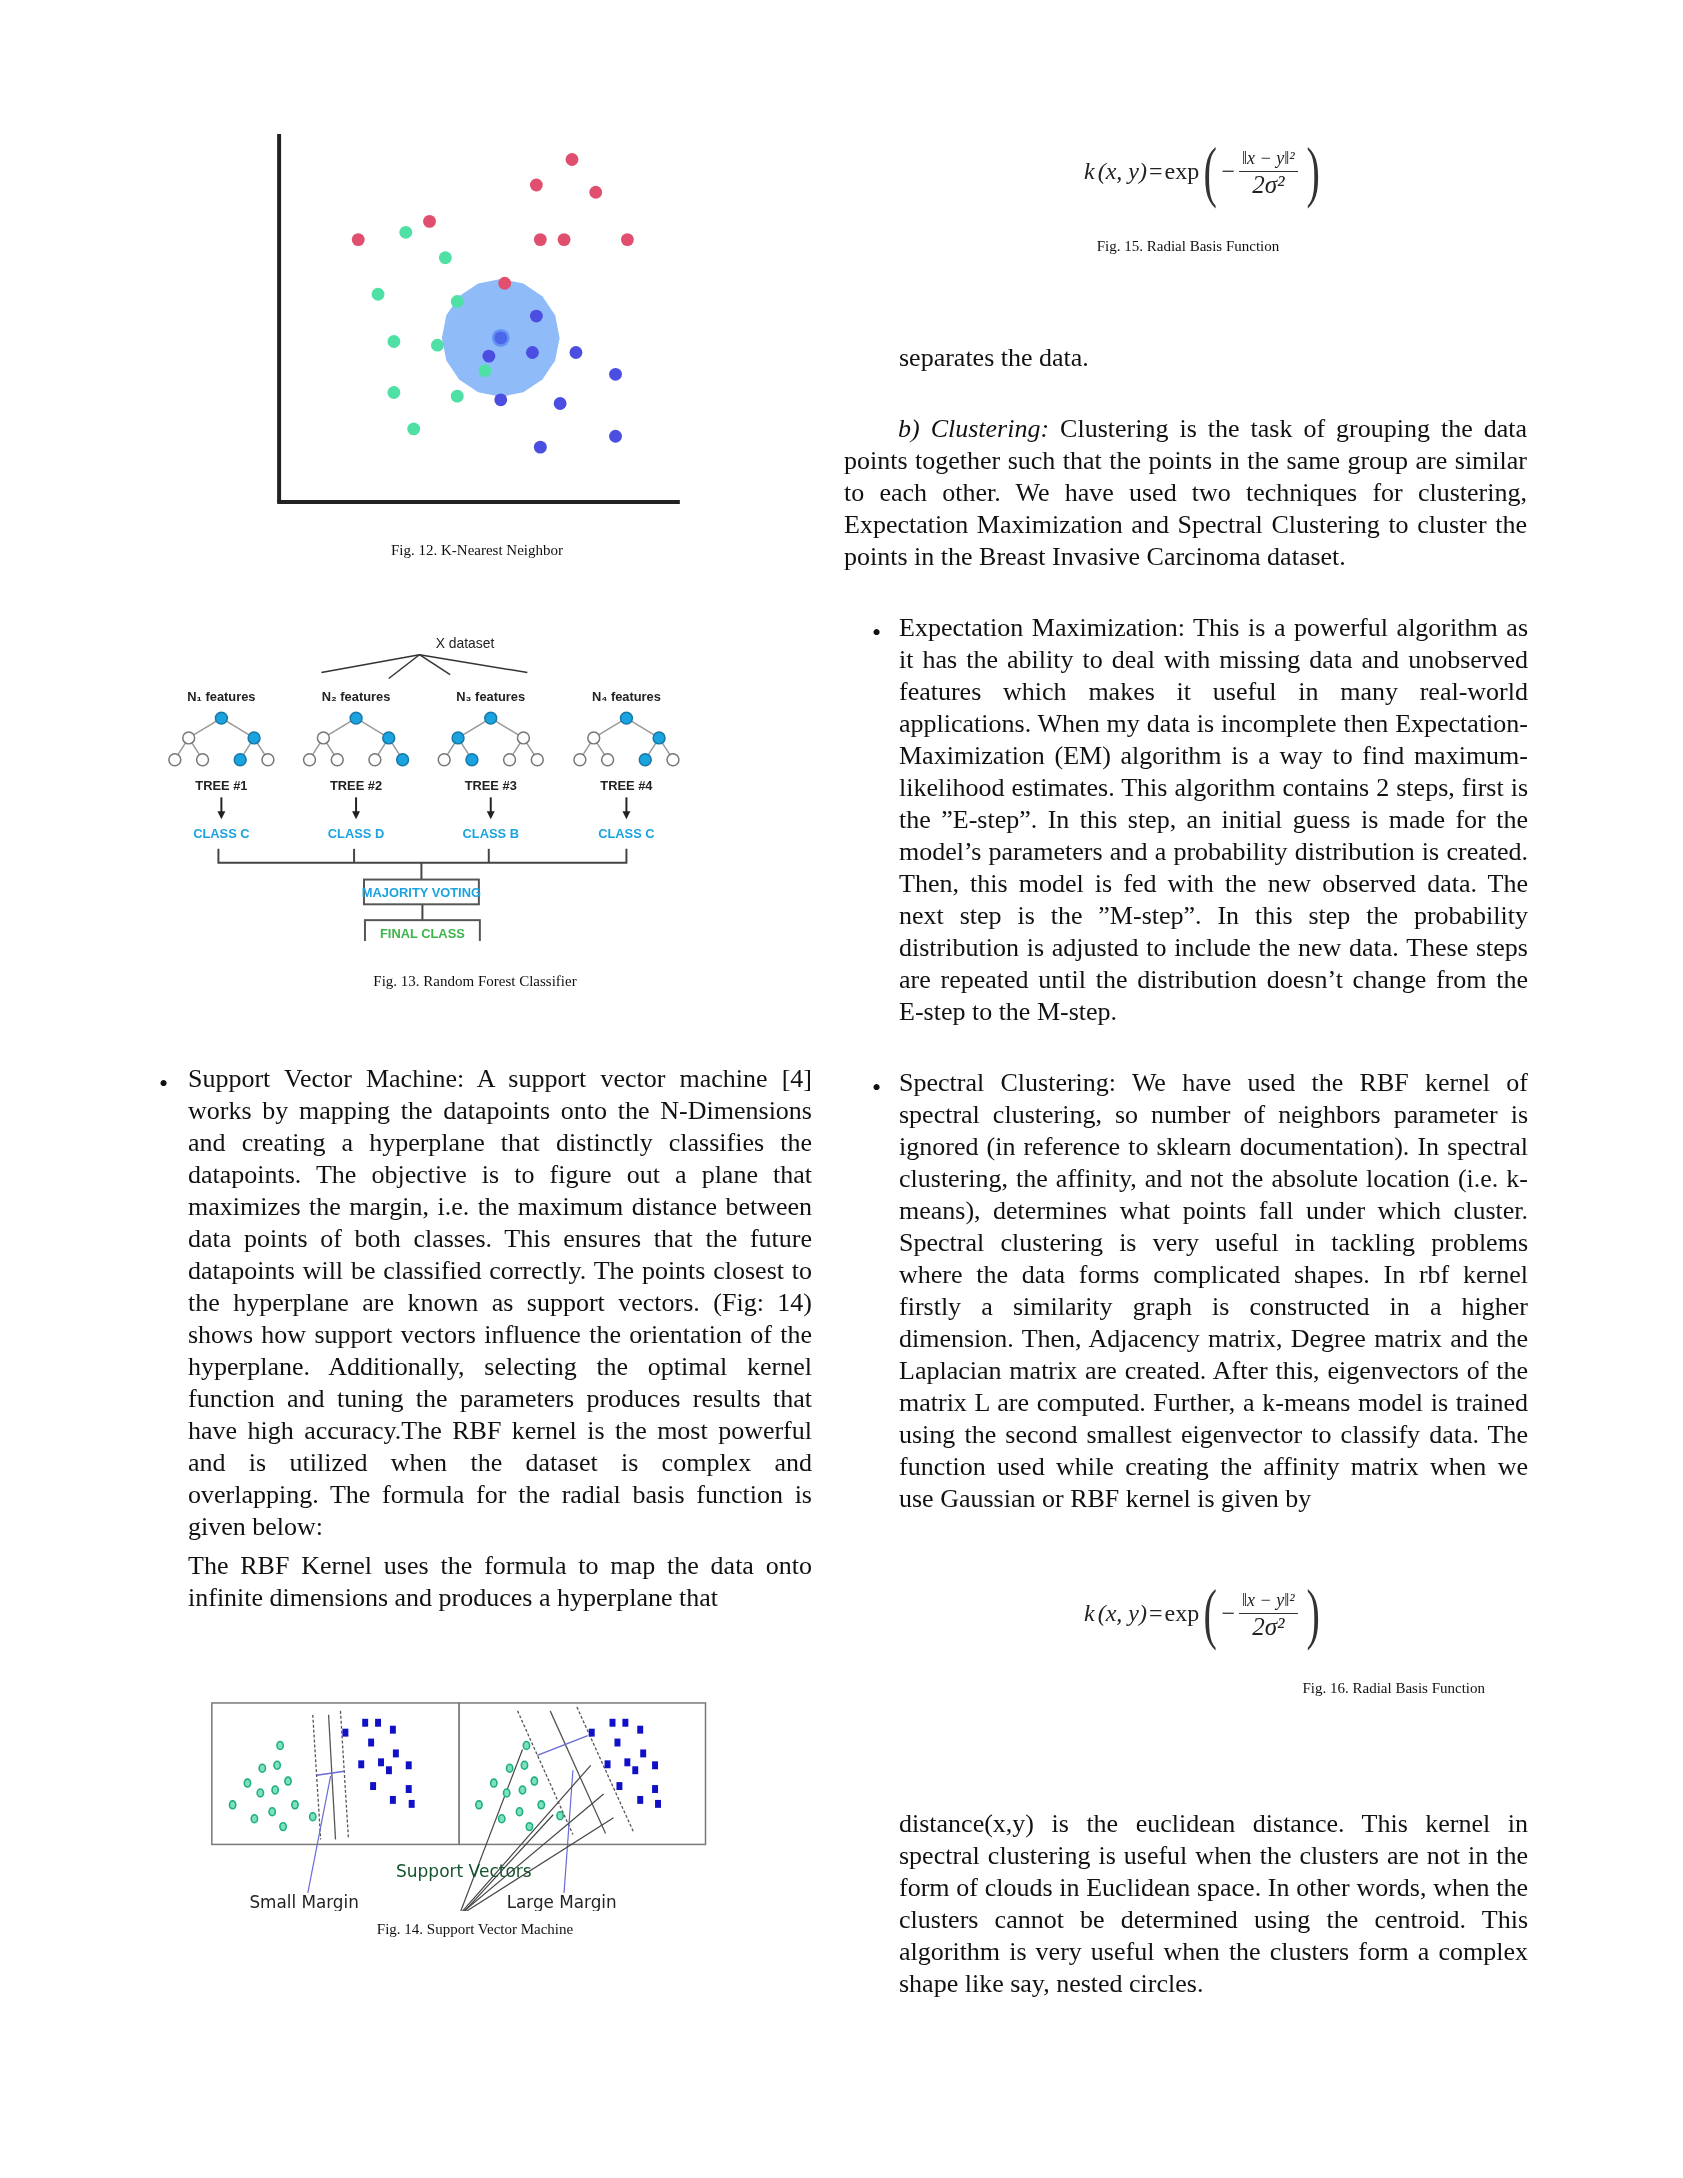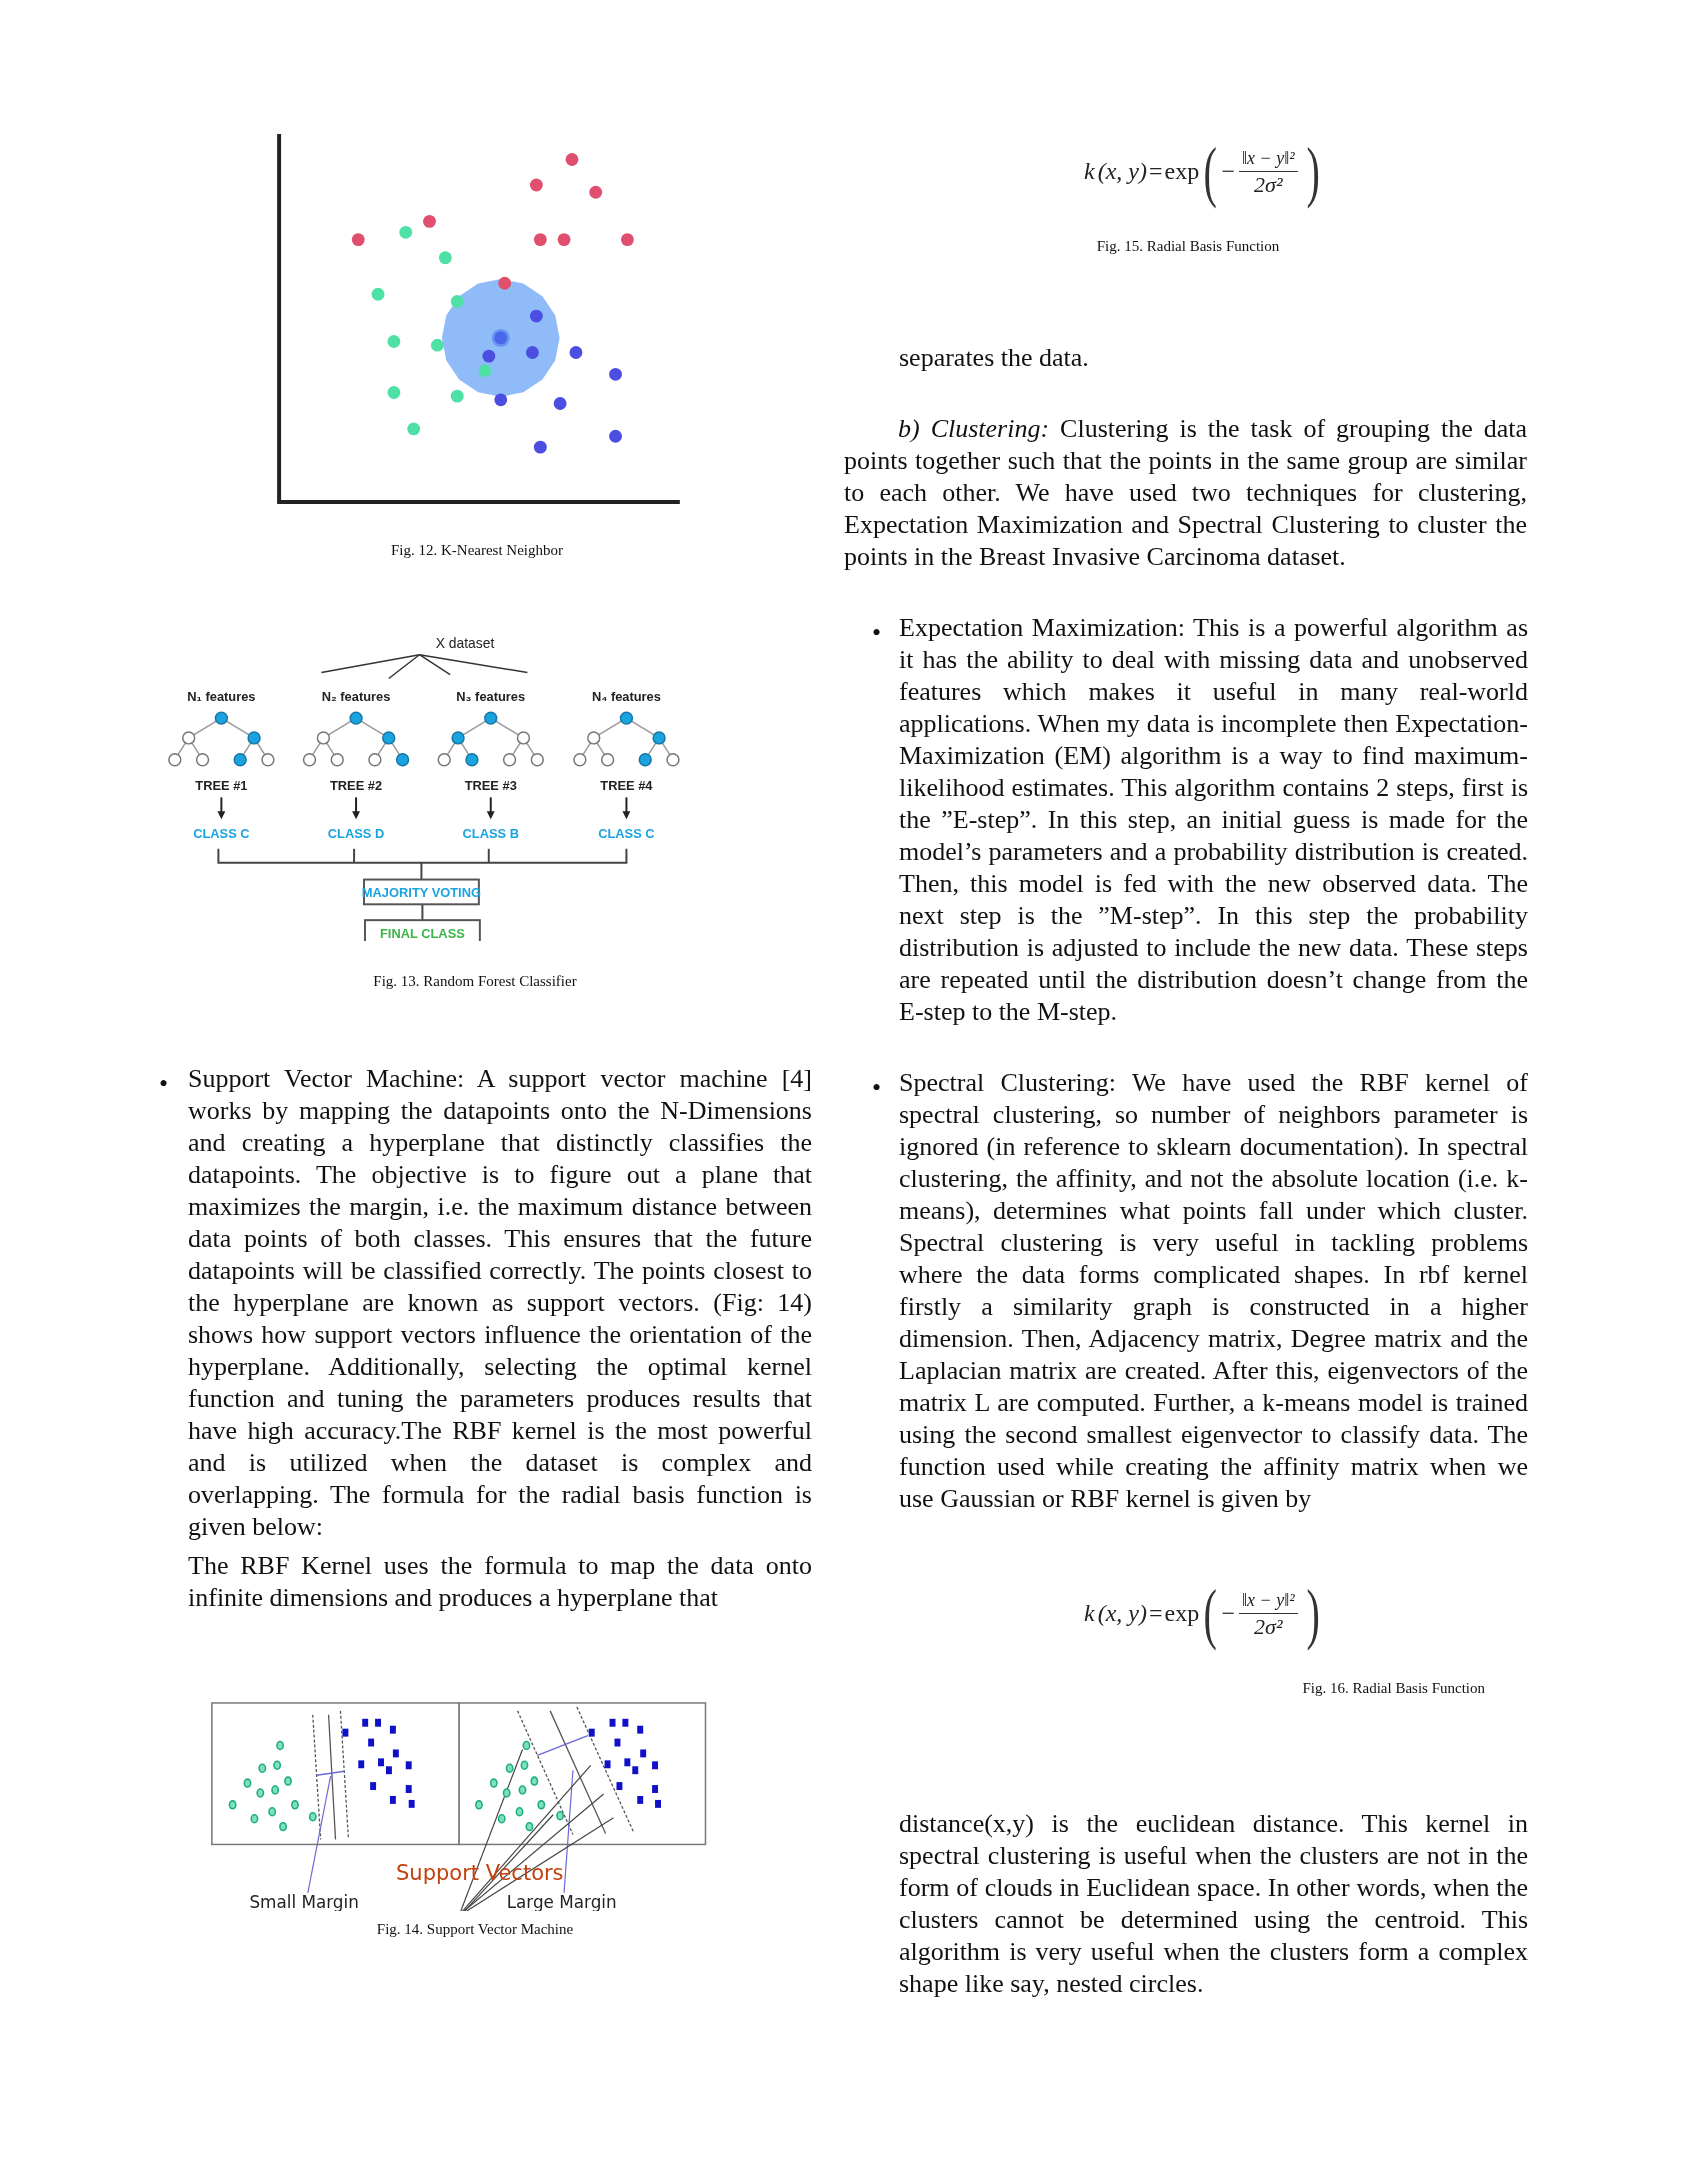--- a/index.html
+++ b/index.html
@@ -6,21 +6,21 @@
   body{width:1683px;height:2178px;position:relative;overflow:hidden;font-family:"Liberation Serif","DejaVu Serif",serif;color:#111;}
   .abs{position:absolute;}
   .txt{font-size:26px;line-height:32px;text-align:justify;}
   .caption{font-size:15px;text-align:center;color:#111;}
   .bullet{position:absolute;font-size:26px;}
   b{font-weight:normal;}
   .formula{font-family:"Liberation Serif","DejaVu Serif",serif;font-size:24px;color:#222;display:flex;align-items:center;}
   .formula .it{font-style:italic;}
   .frac{display:inline-flex;flex-direction:column;align-items:center;margin:0 4px;}
   .frac .num{border-bottom:1.5px solid #333;padding:0 3px;font-size:18px;line-height:26px;}
-  .frac .den{font-size:22px;line-height:26px;}
+  .frac .den{font-size:25px;line-height:26px;}
   .paren{font-size:67px;line-height:59px;font-weight:lighter;transform:scaleX(0.6);display:inline-block;color:#333;}
   .rf-label{font-family:"Liberation Sans","DejaVu Sans",sans-serif;font-weight:bold;font-size:13px;fill:#222;}
   .rf-class{font-family:"Liberation Sans","DejaVu Sans",sans-serif;font-weight:bold;font-size:13px;fill:#1ba3e0;}
   .svm-label{font-family:"DejaVu Sans","Liberation Sans",sans-serif;font-size:17px;fill:#222;}
 </style>
 </head>
 <body>
 
 <svg class="abs" id="knn-svg" style="left:269px;top:134px;" width="416" height="376" viewBox="0 0 420 380">
   <line x1="10" y1="0" x2="10" y2="372" stroke="#222" stroke-width="4"></line>
@@ -249,21 +249,21 @@
       <rect x="439" y="94" width="6" height="8" fill="#1010c8"></rect>
       <rect x="459" y="89" width="6" height="8" fill="#1010c8"></rect>
       <rect x="423" y="110" width="6" height="8" fill="#1010c8"></rect>
       <rect x="459" y="113" width="6" height="8" fill="#1010c8"></rect>
       <rect x="444" y="124" width="6" height="8" fill="#1010c8"></rect>
       <rect x="462" y="128" width="6" height="8" fill="#1010c8"></rect>
     </g>
   <text x="52" y="237" class="svm-label">Small Margin</text>
   <text x="312" y="237" class="svm-label">Large Margin</text>
 </svg>
-<div class="abs" style="left:396px;top:1861px;font-family:'DejaVu Sans','Liberation Sans',sans-serif;font-size:21px;color:#c2410c;">Support Vectors</div>
+<div class="abs" style="left:396px;top:1861px;font-family:'DejaVu Sans','Liberation Sans',sans-serif;font-size:17px;color:#14532d;">Support Vectors</div>
 <div class="abs caption" style="left:178px;top:1921px;width:594px;">Fig. 14.  Support Vector Machine</div>
 
 <div class="abs formula" style="left:1084px;top:132px;height:79px;">
   <span class="it">k</span>
   <span class="it" style="margin-left:3px;">(x, y)</span>
   <span style="margin:0 2px;">=</span>
   <span>exp</span>
   <span class="paren">(</span>
   <span>−</span>
   <span class="frac">

